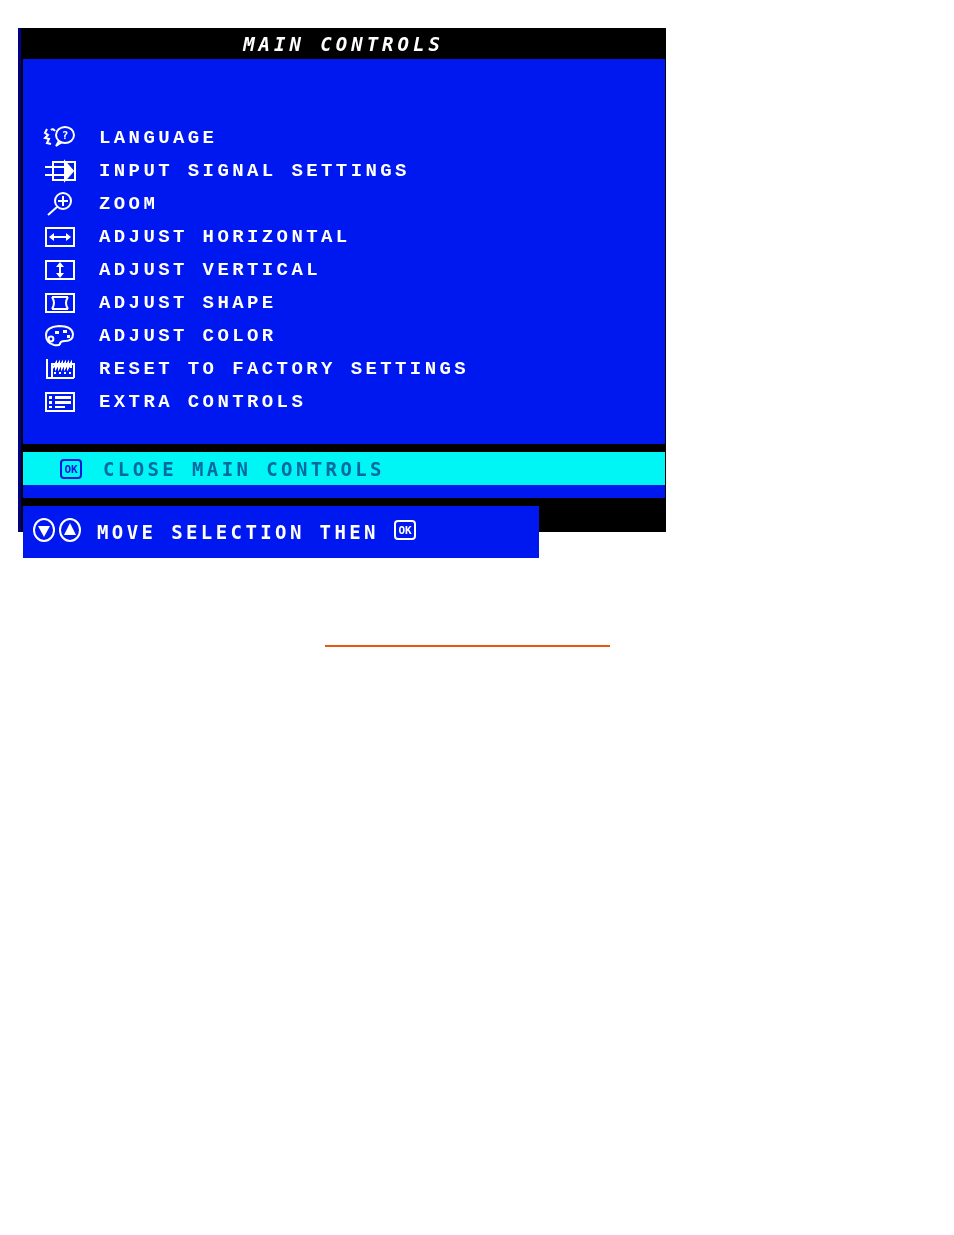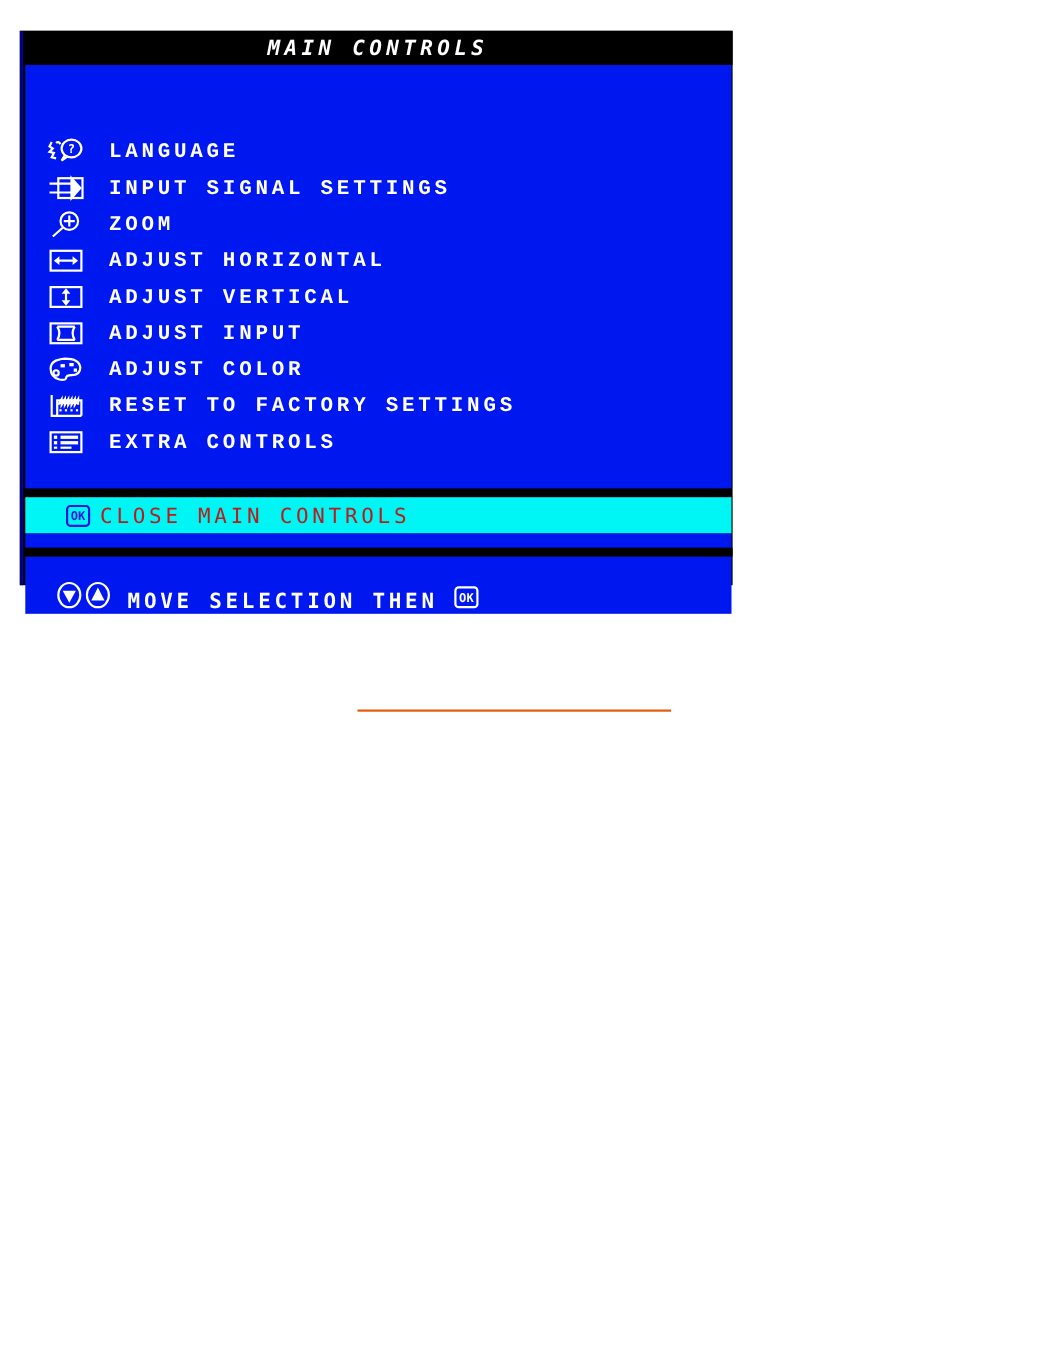--- a/index.html
+++ b/index.html
@@ -99,27 +99,27 @@
     top: 424px;
     width: 642px;
     height: 33px;
     background: #00f5f5;
     display: flex;
     align-items: center;
     padding-left: 36px;
     box-sizing: border-box;
   }
   #osd-selected-label {
-    color: #b91c1c;
+    color: #0369a1;
     font-size: 19px;
     letter-spacing: 3.4px;
-    font-weight: normal;
+    font-weight: bold;
     white-space: pre;
     font-family: "DejaVu Sans Mono", monospace;
-    margin-left: 2px;
+    margin-left: 14px;
   }
 
   
   #osd-gap-strip {
     position: absolute;
     left: 2px;
     top: 457px;
     width: 642px;
     height: 13px;
     background: #0018f0;
@@ -133,26 +133,26 @@
     width: 100%;
     height: 8px;
     background: #000000;
   }
 
   
   #osd-footer {
     position: absolute;
     left: 2px;
     top: 478px;
-    width: 642px;
+    width: 516px;
     height: 52px;
     background: #0018f0;
     display: flex;
-    align-items: flex-end;
-    padding-left: 27px;
+    align-items: center;
+    padding-left: 8px;
     box-sizing: border-box;
   }
   #osd-footer-label {
     color: #ffffff;
     font-size: 19px;
     letter-spacing: 3.4px;
     font-weight: bold;
     white-space: pre;
     font-family: "DejaVu Sans Mono", monospace;
     margin-left: 14px;
@@ -242,21 +242,21 @@
         <span class="menu-label">ADJUST VERTICAL</span>
       </div>
 
       <div class="menu-row">
         <span class="menu-icon">
           <svg width="34" height="26" viewBox="0 0 34 26">
             <rect x="3" y="4" width="28" height="18" fill="none" stroke="#ffffff" stroke-width="2"></rect>
             <path d="M9 7 Q13 13 9 19 M25 7 Q21 13 25 19 M9 7 H25 M9 19 H25" fill="none" stroke="#ffffff" stroke-width="2"></path>
           </svg>
         </span>
-        <span class="menu-label">ADJUST INPUT</span>
+        <span class="menu-label">ADJUST SHAPE</span>
       </div>
 
       <div class="menu-row">
         <span class="menu-icon">
           <svg width="34" height="26" viewBox="0 0 34 26">
             <path d="M16 3 Q29 3 30 11 Q30 18 22 18 Q17 18 17 21 Q16 23 11 22 Q3 20 3 12 Q3 4 16 3 Z" fill="none" stroke="#ffffff" stroke-width="2"></path>
             <circle cx="8" cy="16" r="2.4" fill="none" stroke="#ffffff" stroke-width="2"></circle>
             <rect x="12" y="8" width="4" height="3" fill="#ffffff"></rect>
             <rect x="20" y="7" width="4" height="3" fill="#ffffff"></rect>
             <rect x="24" y="12" width="3" height="3" fill="#ffffff"></rect>

